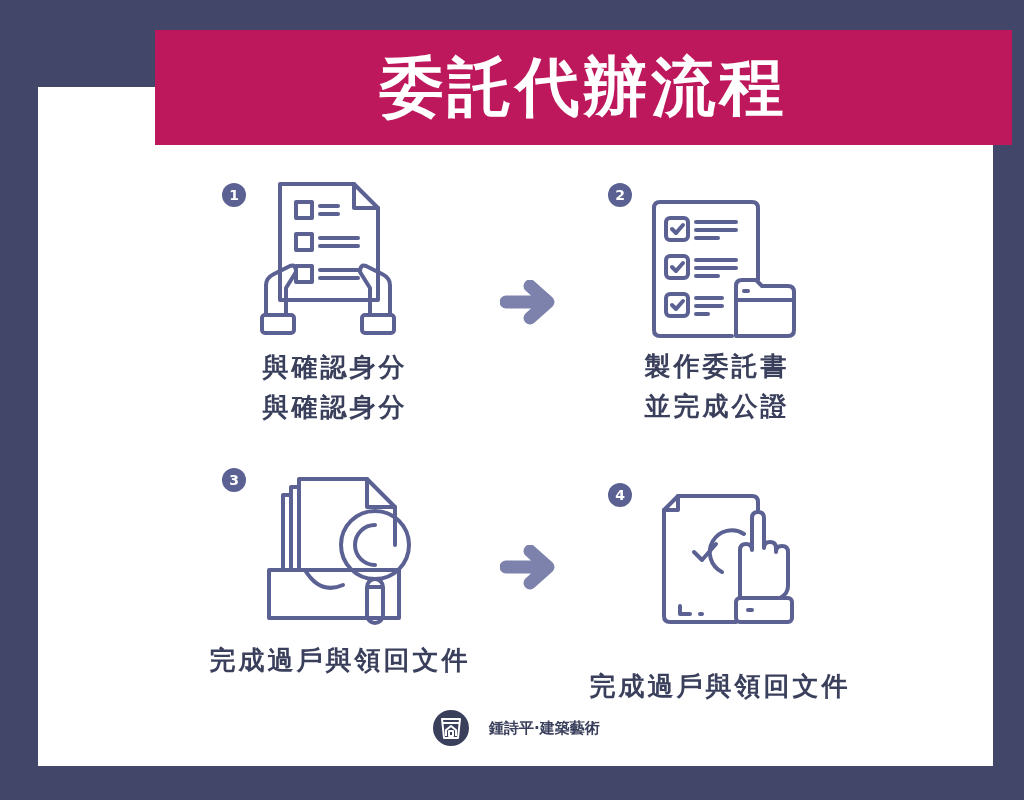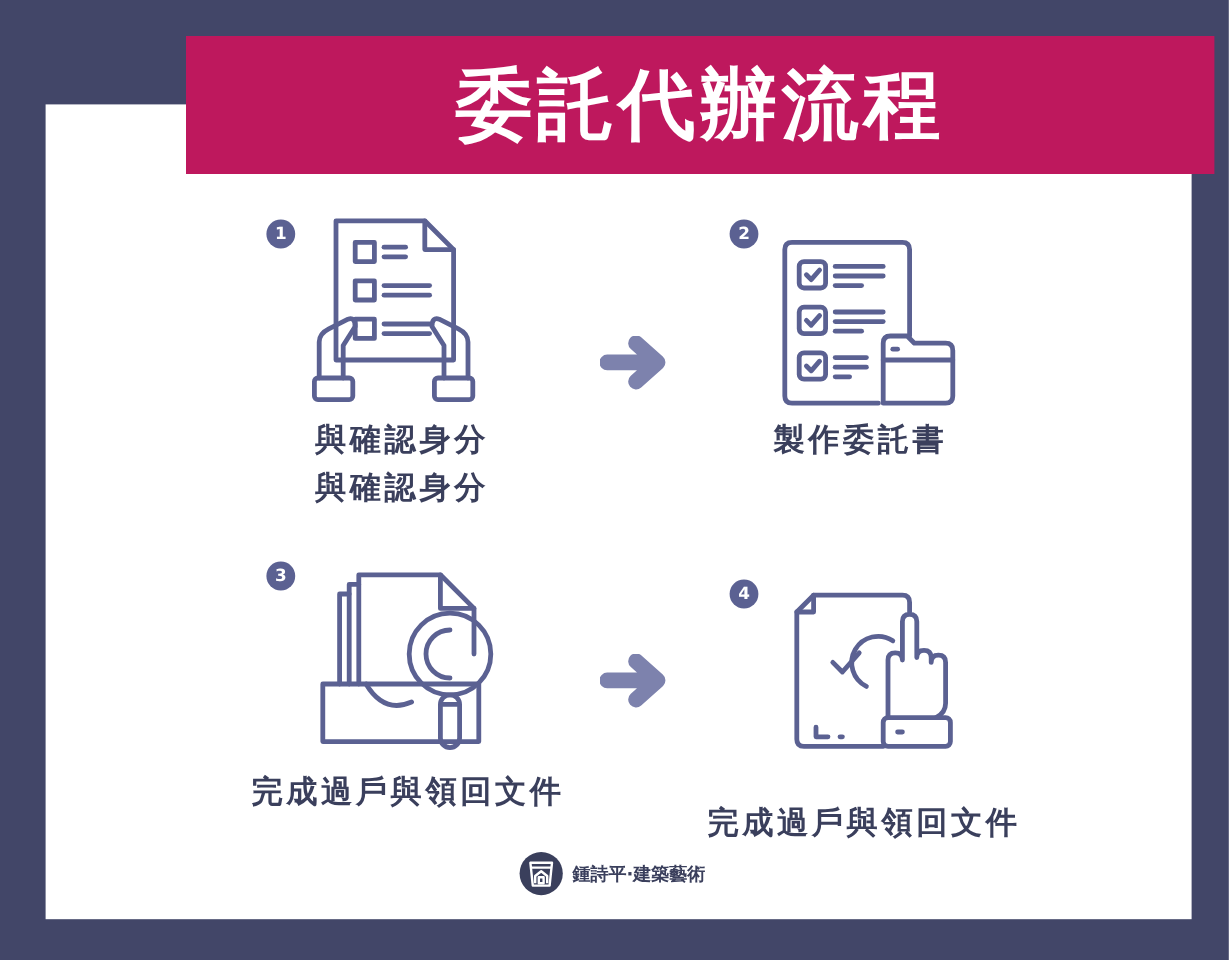--- a/index.html
+++ b/index.html
@@ -27,21 +27,21 @@
     background:#5b6192; color:#fff; font-size:14px; font-weight:bold;
     display:flex; align-items:center; justify-content:center;
   }
   .icon { position:absolute; }
   .label {
     position:absolute; color:#3a3f5c; font-size:26px; font-weight:bold;
     text-align:center; letter-spacing:3px; line-height:40px; white-space:nowrap;
   }
   .arrow { position:absolute; }
   .footer {
-    position:absolute; left:433px; top:710px; display:flex; align-items:center; gap:8px;
+    position:absolute; left:433px; top:710px; display:flex; align-items:center; gap:20px;
   }
   .logo {
     width:36px; height:36px; border-radius:50%; background:#3a3f5c;
     display:flex; align-items:center; justify-content:center;
   }
   .brand { color:#3a3f5c; font-size:15px; font-weight:bold; }
 </style>
 </head>
 <body>
 
@@ -95,20 +95,21 @@
     <path d="M22 107 L26 111 L33 103"></path>
   <line x1="46" y1="100" x2="72" y2="100"></line>
     <line x1="46" y1="108" x2="72" y2="108"></line>
     <line x1="46" y1="116" x2="58" y2="116"></line>
   <path d="M86 138 V88 Q86 82 92 82 H106 L112 88 H138 Q144 88 144 94 V132 Q144 138 138 138 Z"></path>
   <line x1="86" y1="102" x2="144" y2="102"></line>
   <line x1="94" y1="93" x2="98" y2="93"></line>
 </svg>
 <div class="label" style="left:617px;top:347px;width:200px;font-family:Liberation Serif, serif;">
   <div>製作委託書</div>
+  <div>並完成公證</div>
 </div>
 
 <div class="badge" style="left:222px;top:468px;">3</div>
 <svg class="icon" style="left:265px;top:475px;" width="155" height="155" viewBox="0 0 155 155" fill="none" stroke="#5b6192" stroke-width="4" stroke-linejoin="round" stroke-linecap="round">
   <path d="M18 95 V20 H26"></path>
   <path d="M26 95 V12 H34"></path>
   <path d="M34 95 V4 H102 L130 32 V70"></path>
   <path d="M102 4 V32 H130"></path>
   <rect x="4" y="95" width="130" height="48"></rect>
   <path d="M40 95 Q55 120 78 110"></path>

